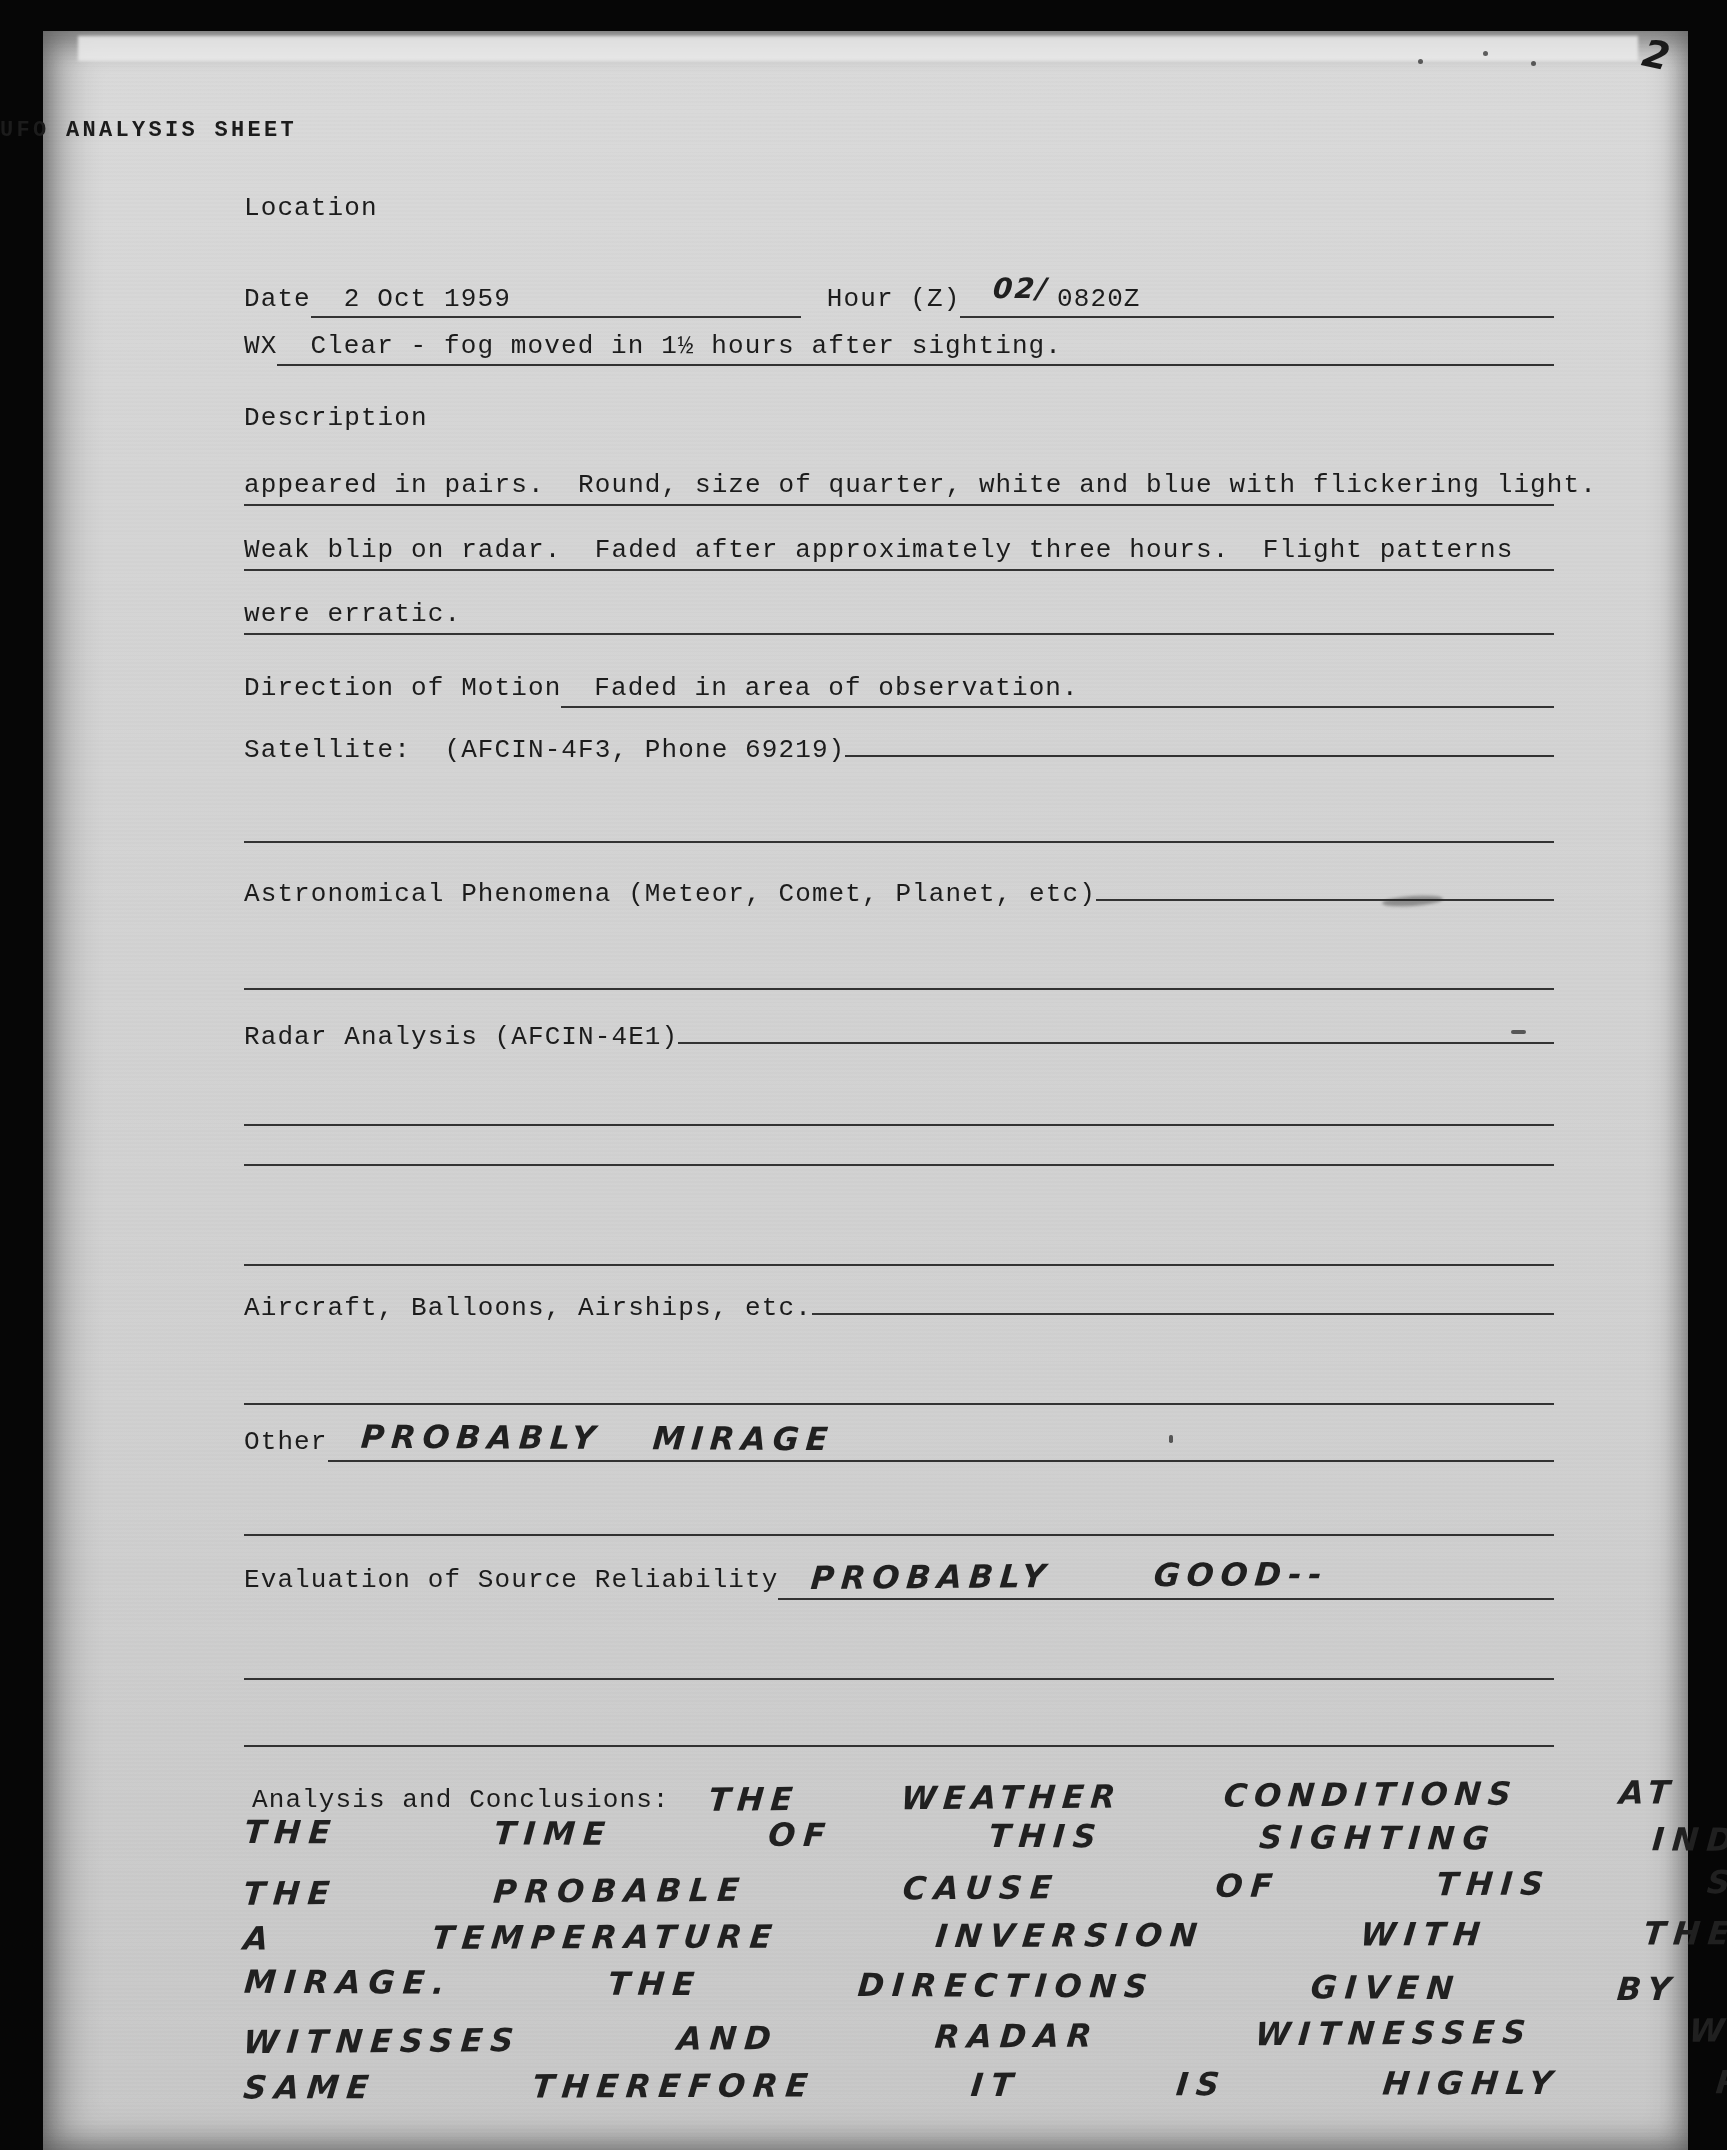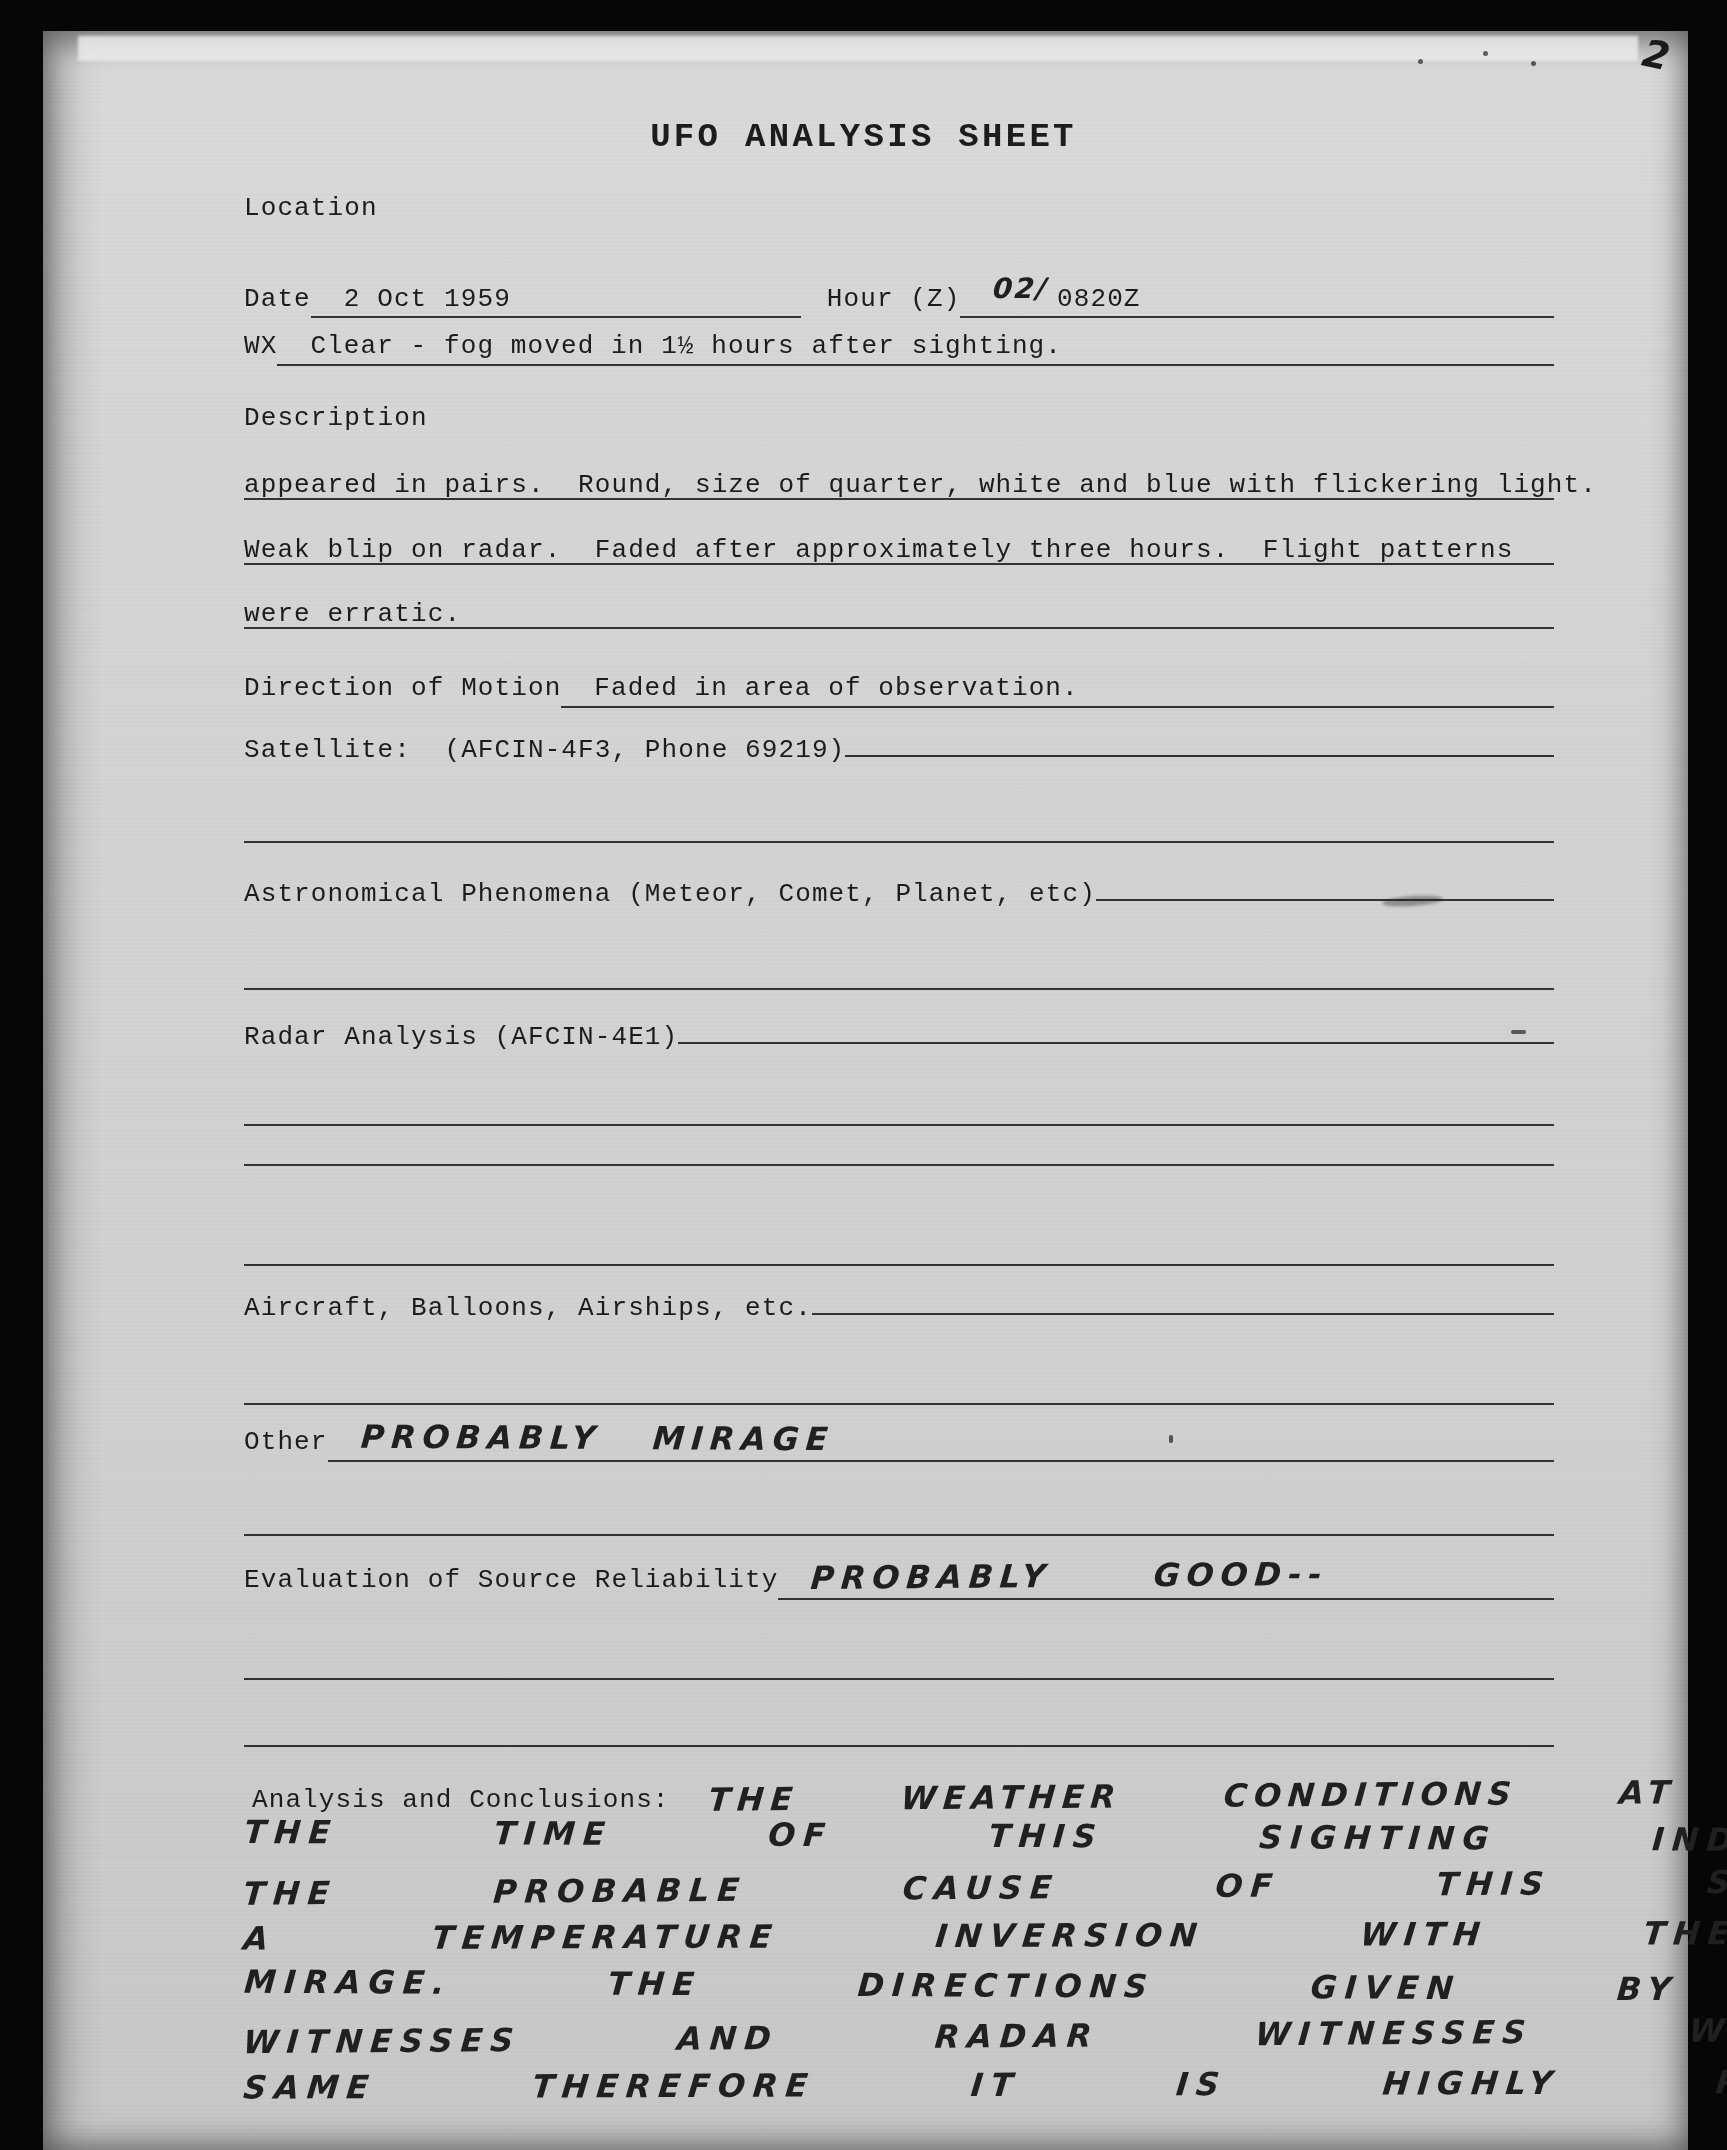--- a/index.html
+++ b/index.html
@@ -20,41 +20,41 @@
       inset -12.3px 0 31px rgba(0,0,0,0.18),
       inset 0 15.6px 27px rgba(0,0,0,0.22),
       inset 0 -10px 22px rgba(0,0,0,0.12);
   }
   .paper-top-strip {
     position: absolute; left: 78px; top: 36px; right: 89px; height: 24.5px;
     background: #ebebeb; opacity: 0.85; filter: blur(1.7px);
   }
   .title {
     position: absolute; top: 118px; left: 0; width: 100%;
-    text-align: center; font-size: 34px; font-weight: bold;
+    text-align: left; font-size: 22px; font-weight: bold;
     letter-spacing: 3.3px; white-space: pre;
   }
   .row {
     position: absolute; left: 244px; right: 173px;
     display: flex; align-items: baseline;
     font-size: 26px; letter-spacing: 1.1px; line-height: 1; white-space: pre;
   }
   .label { font-weight: normal; }
   .label-normal { font-weight: normal; margin-left: 8px; }
   .fill {
     flex: 1 1 auto;
     border-bottom: 2.2px solid rgba(28,28,28,0.88);
     padding: 0 6.7px 4.5px 33px;
     white-space: pre;
   }
   .fullrow {
     position: absolute; left: 244px; right: 173px;
     font-size: 26px; letter-spacing: 1.1px; line-height: 1; white-space: pre;
     border-bottom: 2.2px solid rgba(28,28,28,0.88);
-    padding-bottom: 0;
+    padding-bottom: 6px;
   }
   .rule {
     position: absolute; left: 244px; right: 173px; height: 0;
     border-bottom: 2.2px solid rgba(28,28,28,0.88);
   }
   .hand {
     font-family: "DejaVu Sans", "Liberation Sans", sans-serif;
     font-style: italic; font-weight: 700;
     font-size: 32px; letter-spacing: 6.7px; word-spacing: 33px;
     color: #202020; line-height: 1;

